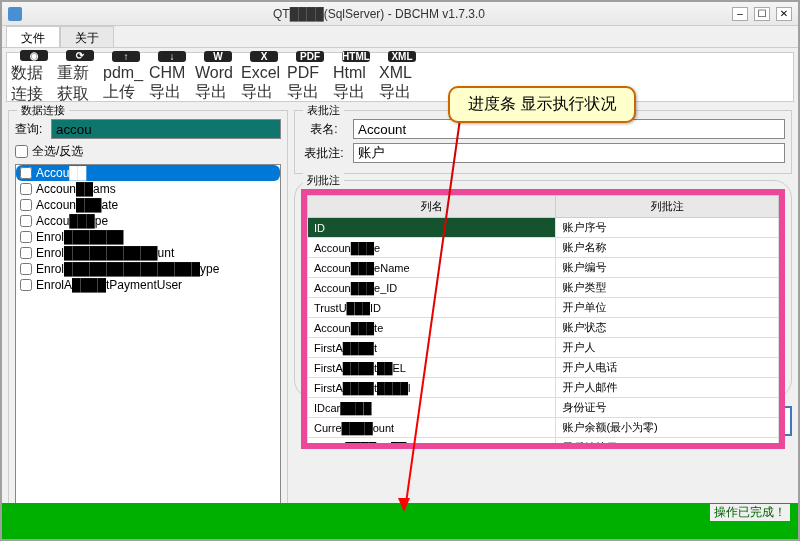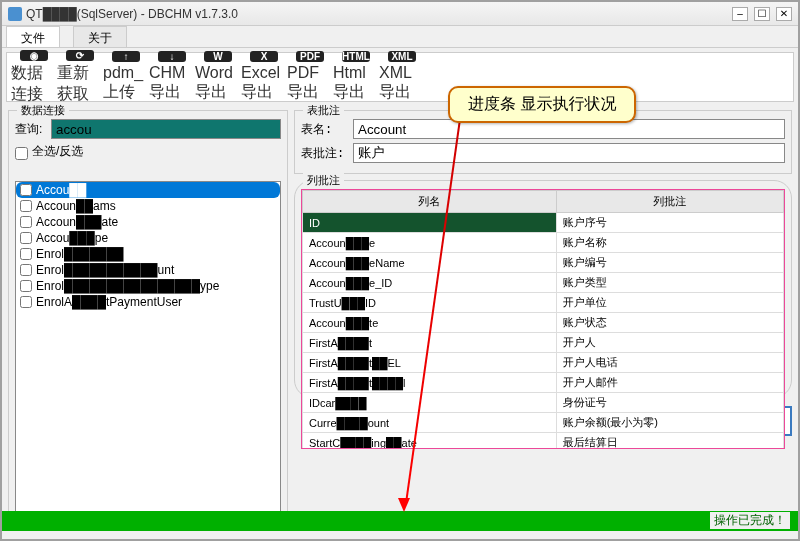--- a/index.html
+++ b/index.html
@@ -1,54 +1,54 @@
 <!DOCTYPE html>
 <html><head>
 <meta charset="utf-8">
 <style>
 * { box-sizing: border-box; margin: 0; padding: 0; }
 body { font-family: "Microsoft YaHei", Arial, sans-serif; font-size: 12px; background: #fff; width: 800px; height: 541px; overflow: hidden; position: relative; }
 .window { width: 800px; height: 541px; border: 2px solid #a0a0a0; background: #f0f0f0; }
 .titlebar { height: 24px; background: linear-gradient(#f5f5f5,#e8e8e8); border-bottom: 1px solid #ccc; display: flex; align-items: center; padding: 0 6px; }
 .titlebar .icon { width: 14px; height: 14px; background: #4a90d0; border-radius: 2px; margin-right: 4px; }
-.titlebar .title { flex: 1; color: #333; }
+.titlebar .title { flex: 1; color: #333; text-align: center; }
 .titlebar .winbtns { display: flex; gap: 6px; }
 .winbtn { width: 16px; height: 14px; border: 1px solid #aaa; background: #fff; font-size: 10px; display: flex; align-items: center; justify-content: center; cursor: pointer; }
 .tabs { height: 22px; display: flex; background: #f0f0f0; border-bottom: 1px solid #ccc; padding-left: 4px; }
-.tab { padding: 3px 14px; border: 1px solid #ccc; border-bottom: none; background: #fff; margin-right: 13px; cursor: pointer; }
+.tab { padding: 3px 14px; border: 1px solid #ccc; border-bottom: none; background: #fff; margin-right: 0; cursor: pointer; }
 .tab.inactive { background: #e8e8e8; }
 .toolbar { height: 50px; background: #fff; border: 1px solid #ccc; margin: 4px; display: flex; padding: 2px 4px; }
 .tbbtn { width: 46px; display: flex; flex-direction: column; align-items: center; justify-content: center; cursor: pointer; }
 .tbicon { width: 28px; height: 28px; background: #222; border-radius: 3px; display: flex; align-items: center; justify-content: center; color: #fff; font-size: 10px; font-weight: bold; }
 .tblabel { font-size: 16px; margin-top: 2px; color: #333; }
 .content { display: flex; padding: 0 6px; height: 400px; }
 .left { width: 280px; }
 .right { flex: 1; margin-left: 6px; }
 .group { border: 1px solid #ccc; padding: 8px 6px 6px; margin-top: 4px; position: relative; background: #f0f0f0; }
 .group-title { position: absolute; top: -8px; left: 8px; background: #f0f0f0; padding: 0 4px; font-size: 11px; }
 .qrow { display: flex; align-items: center; margin-bottom: 4px; }
 .qrow label { width: 36px; }
 .qinput { flex: 1; height: 20px; border: 1px solid #888; padding: 0 4px; background: #0f766e; }
-.chk { display: flex; align-items: flex-end; margin-bottom: 21px; }
+.chk { display: flex; align-items: center; margin-bottom: 4px; }
 .chk input { margin-right: 4px; }
 .tablelist { height: 340px; background: #fff; border: 1px solid #888; overflow: auto; }
 .tlitem { display: flex; align-items: center; height: 16px; padding: 0 4px; border-radius: 6px; }
 .tlitem.selected { background: #0078d7; color: #fff; }
 .tlitem input { margin-right: 4px; width: 12px; height: 12px; }
 .trow { display: flex; align-items: center; margin-bottom: 4px; }
-.trow label { width: 46px; text-align: left; margin-right: 6px; font-family: Liberation Mono, monospace; }
+.trow label { width: 46px; text-align: center; margin-right: 6px; }
 .trow input { flex: 1; height: 20px; border: 1px solid #888; padding: 0 4px; background: #fff; }
 .colgroup { margin-top: 6px; height: 218px; border-radius: 18px; }
-.gridwrap { height: 260px; border: 1px solid #ec4899; background: #fff; overflow: auto; }
+.gridwrap { height: 260px; border: 6px solid #ec4899; background: #fff; overflow: auto; }
 .grid { width: 100%; border-collapse: collapse; }
 .grid th { background: #e8e8e8; border: 1px solid #ccc; padding: 3px 6px; font-weight: normal; font-size: 11px; }
 .grid td { border: 1px solid #ddd; padding: 2px 6px; font-size: 11px; height: 20px; }
 .grid tr.selected td:first-child { background: #14532d; color: #fff; }
 .savebtn { float: right; margin-top: 8px; padding: 4px 24px; border: 2px solid #3a7ac0; background: #fff; cursor: pointer; }
-.statusbar { position: absolute; bottom: 10px; left: 2px; right: 2px; height: 20px; background: #00b000; }
+.statusbar { position: absolute; bottom: 2px; left: 2px; right: 2px; height: 36px; background: #00b000; }
 .statustxt { position: absolute; right: 8px; top: 1px; color: #006000; font-size: 12px; background: #f0f0f0; padding: 0 4px; }
 .callout { position: absolute; top: 86px; left: 448px; background: #ffffcc; border: 2px solid #cc6600; border-radius: 10px; padding: 6px 18px; font-size: 16px; color: #000; box-shadow: 1px 1px 3px rgba(0,0,0,0.3); z-index: 10; }
 .arrow-line { position: absolute; top: 112px; left: 460px; width: 2px; height: 395px; background: linear-gradient(to bottom, #cc0000, #ff0000); transform: rotate(8deg); transform-origin: top; z-index: 9; }
 .arrow-head { position: absolute; top: 498px; left: 398px; width: 0; height: 0; border-left: 6px solid transparent; border-right: 6px solid transparent; border-top: 14px solid #ff0000; z-index: 9; }
 </style>
 </head>
 <body>
 
 <div class="window">
   <div class="titlebar">

